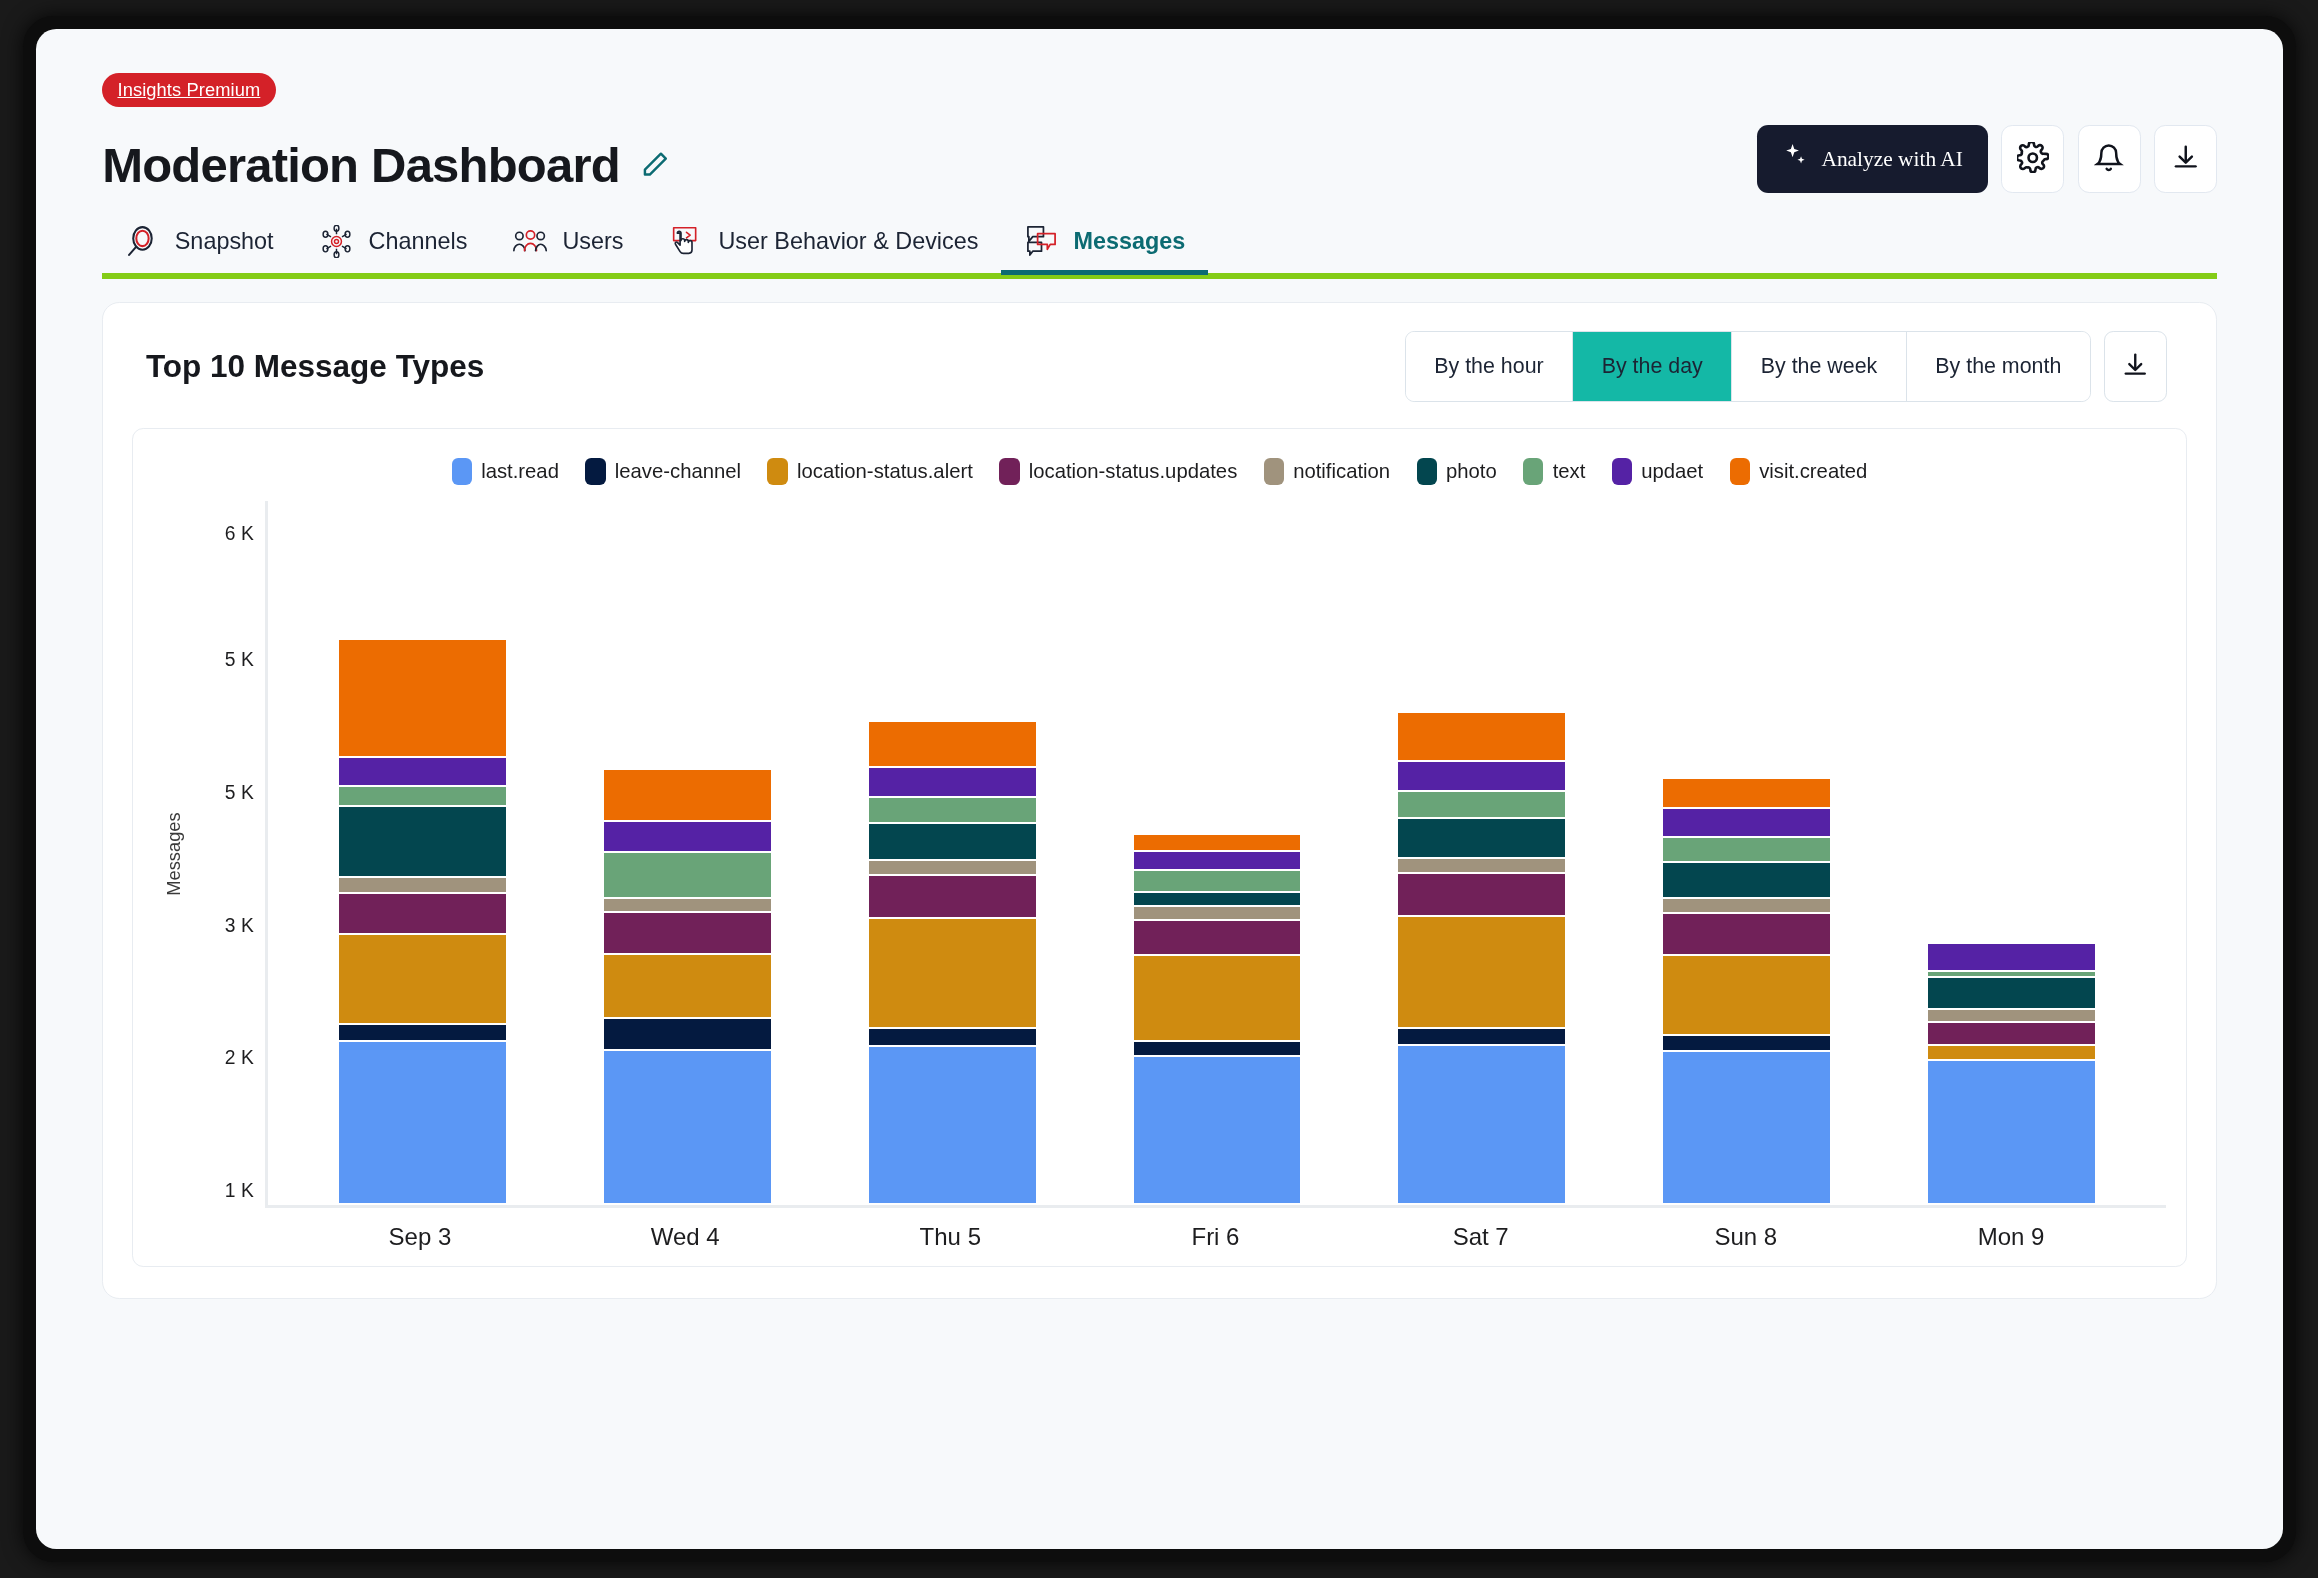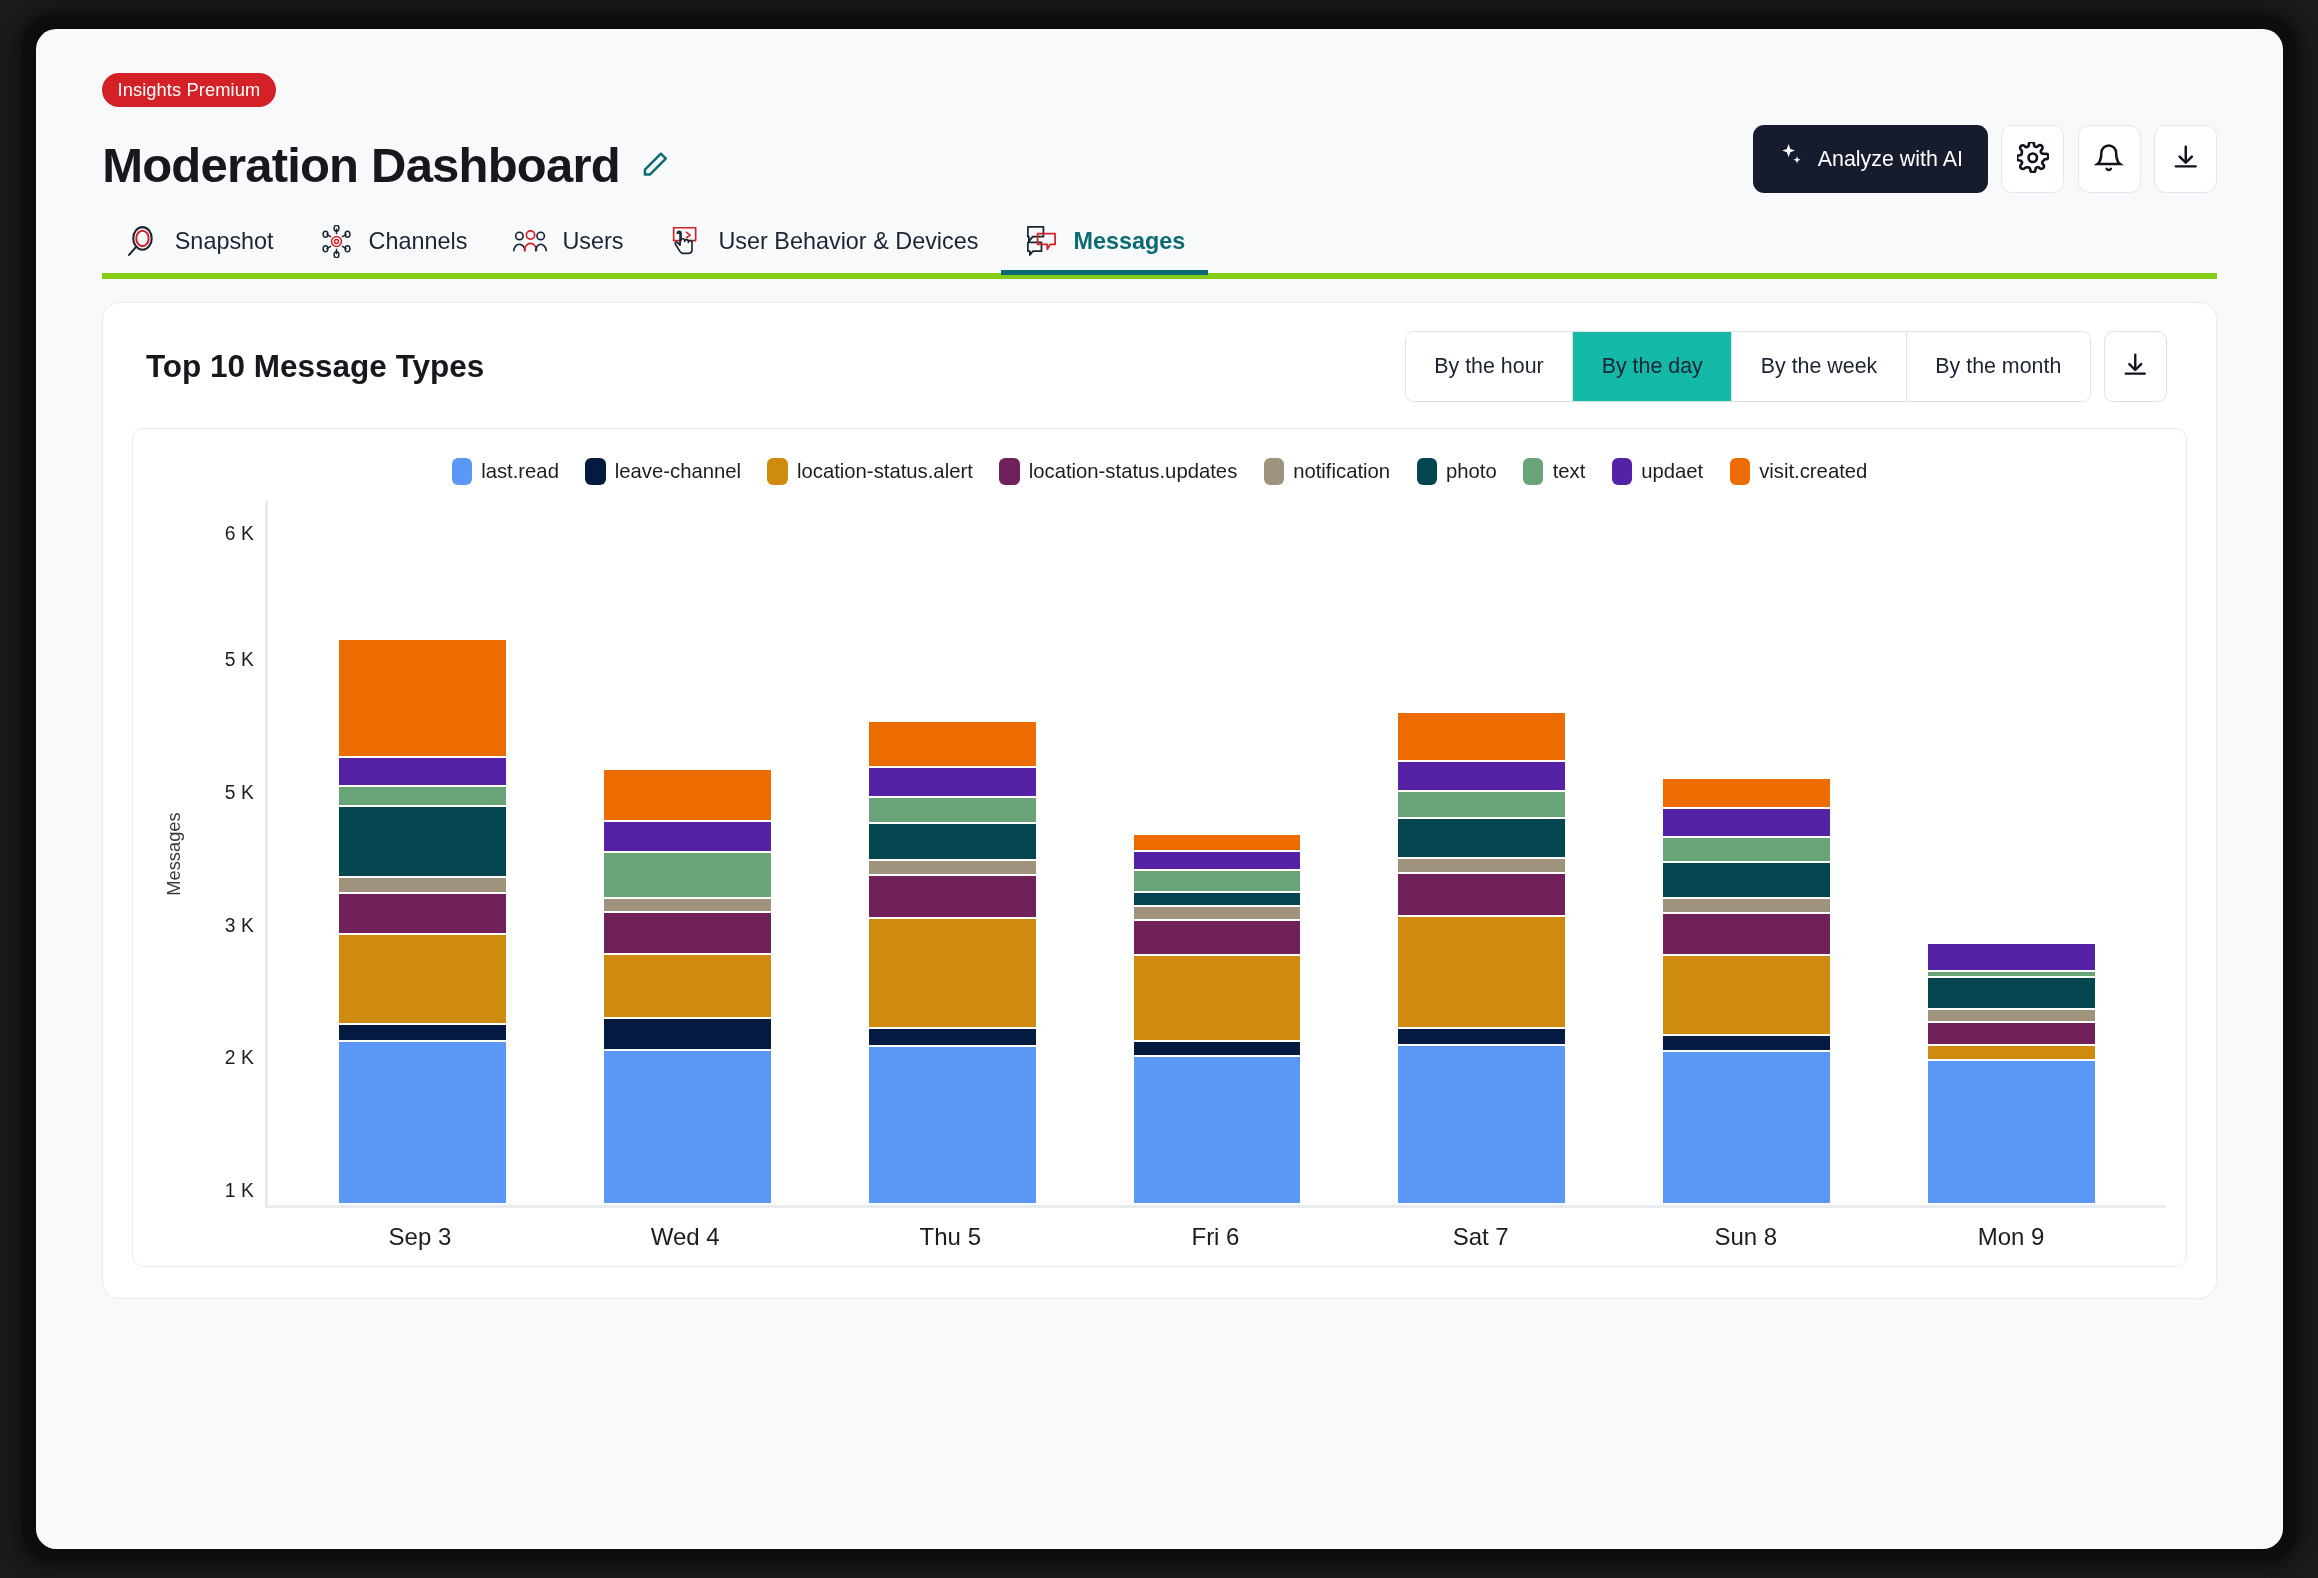--- a/index.html
+++ b/index.html
@@ -27,32 +27,33 @@
   
   .header { padding: 44px 66px 0 66px; }
   .badge-row { height: 34px; }
   .badge {
     display: inline-block;
     background: #d42128; color: #fff;
     font-size: 18.3px; font-weight: 400;
     padding: 5.6px 15.3px 6.6px 15.3px;
     border-radius: 20.3px;
     letter-spacing: 0.1px;
+    text-decoration: underline;
   }
   .title-row {
     display: flex; align-items: flex-end; justify-content: space-between;
     margin-top: 18px;
   }
   .title-left { display: flex; align-items: center; gap: 20.3px; }
   .page-title {
     font-size: 49px; font-weight: 700; color: #16181d;
     letter-spacing: -0.8px;
   }
   .pencil-icon { width: 29.5px; height: 29.5px; display: block; }
-  .header-actions { display: flex; align-items: center; gap: 13.2px; }
+  .header-actions { display: flex; align-items: center; gap: 13.2px; font-family: Liberation Serif, serif; }
   .ai-btn {
     background: #161b2e; color: #fff;
     border: none; border-radius: 11.2px;
     height: 68px; padding: 0 25.4px;
     display: flex; align-items: center; gap: 14.2px;
     font-size: 21.4px; font-family: inherit;
     cursor: pointer;
   }
   .icon-btn {
     width: 63px; height: 68px;

